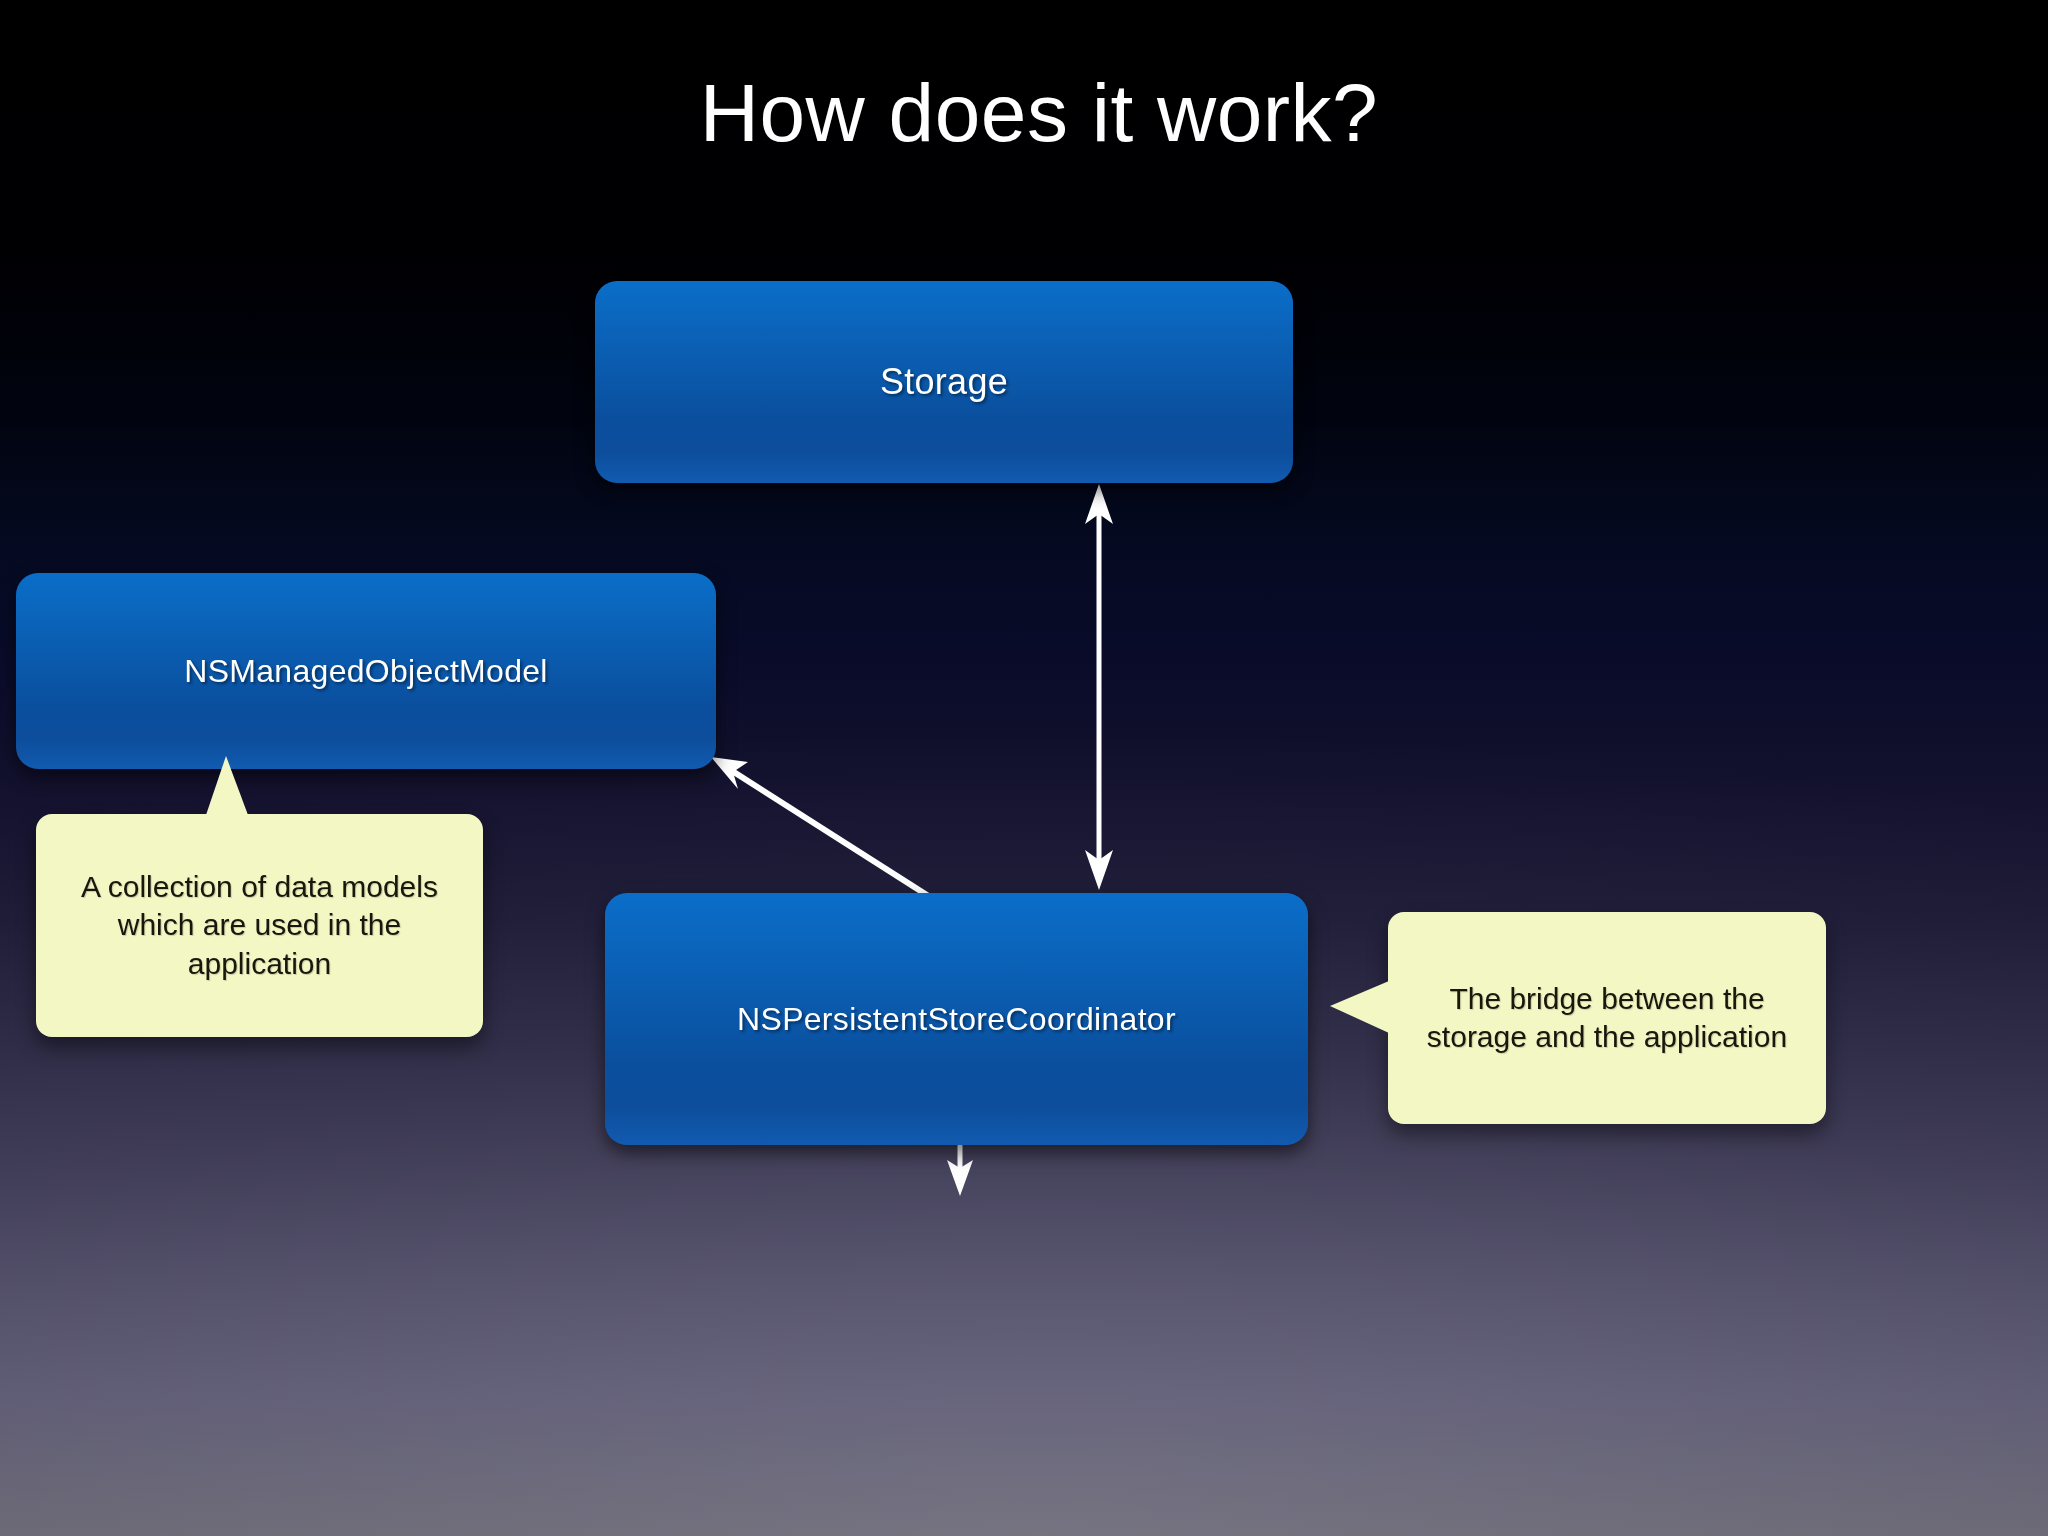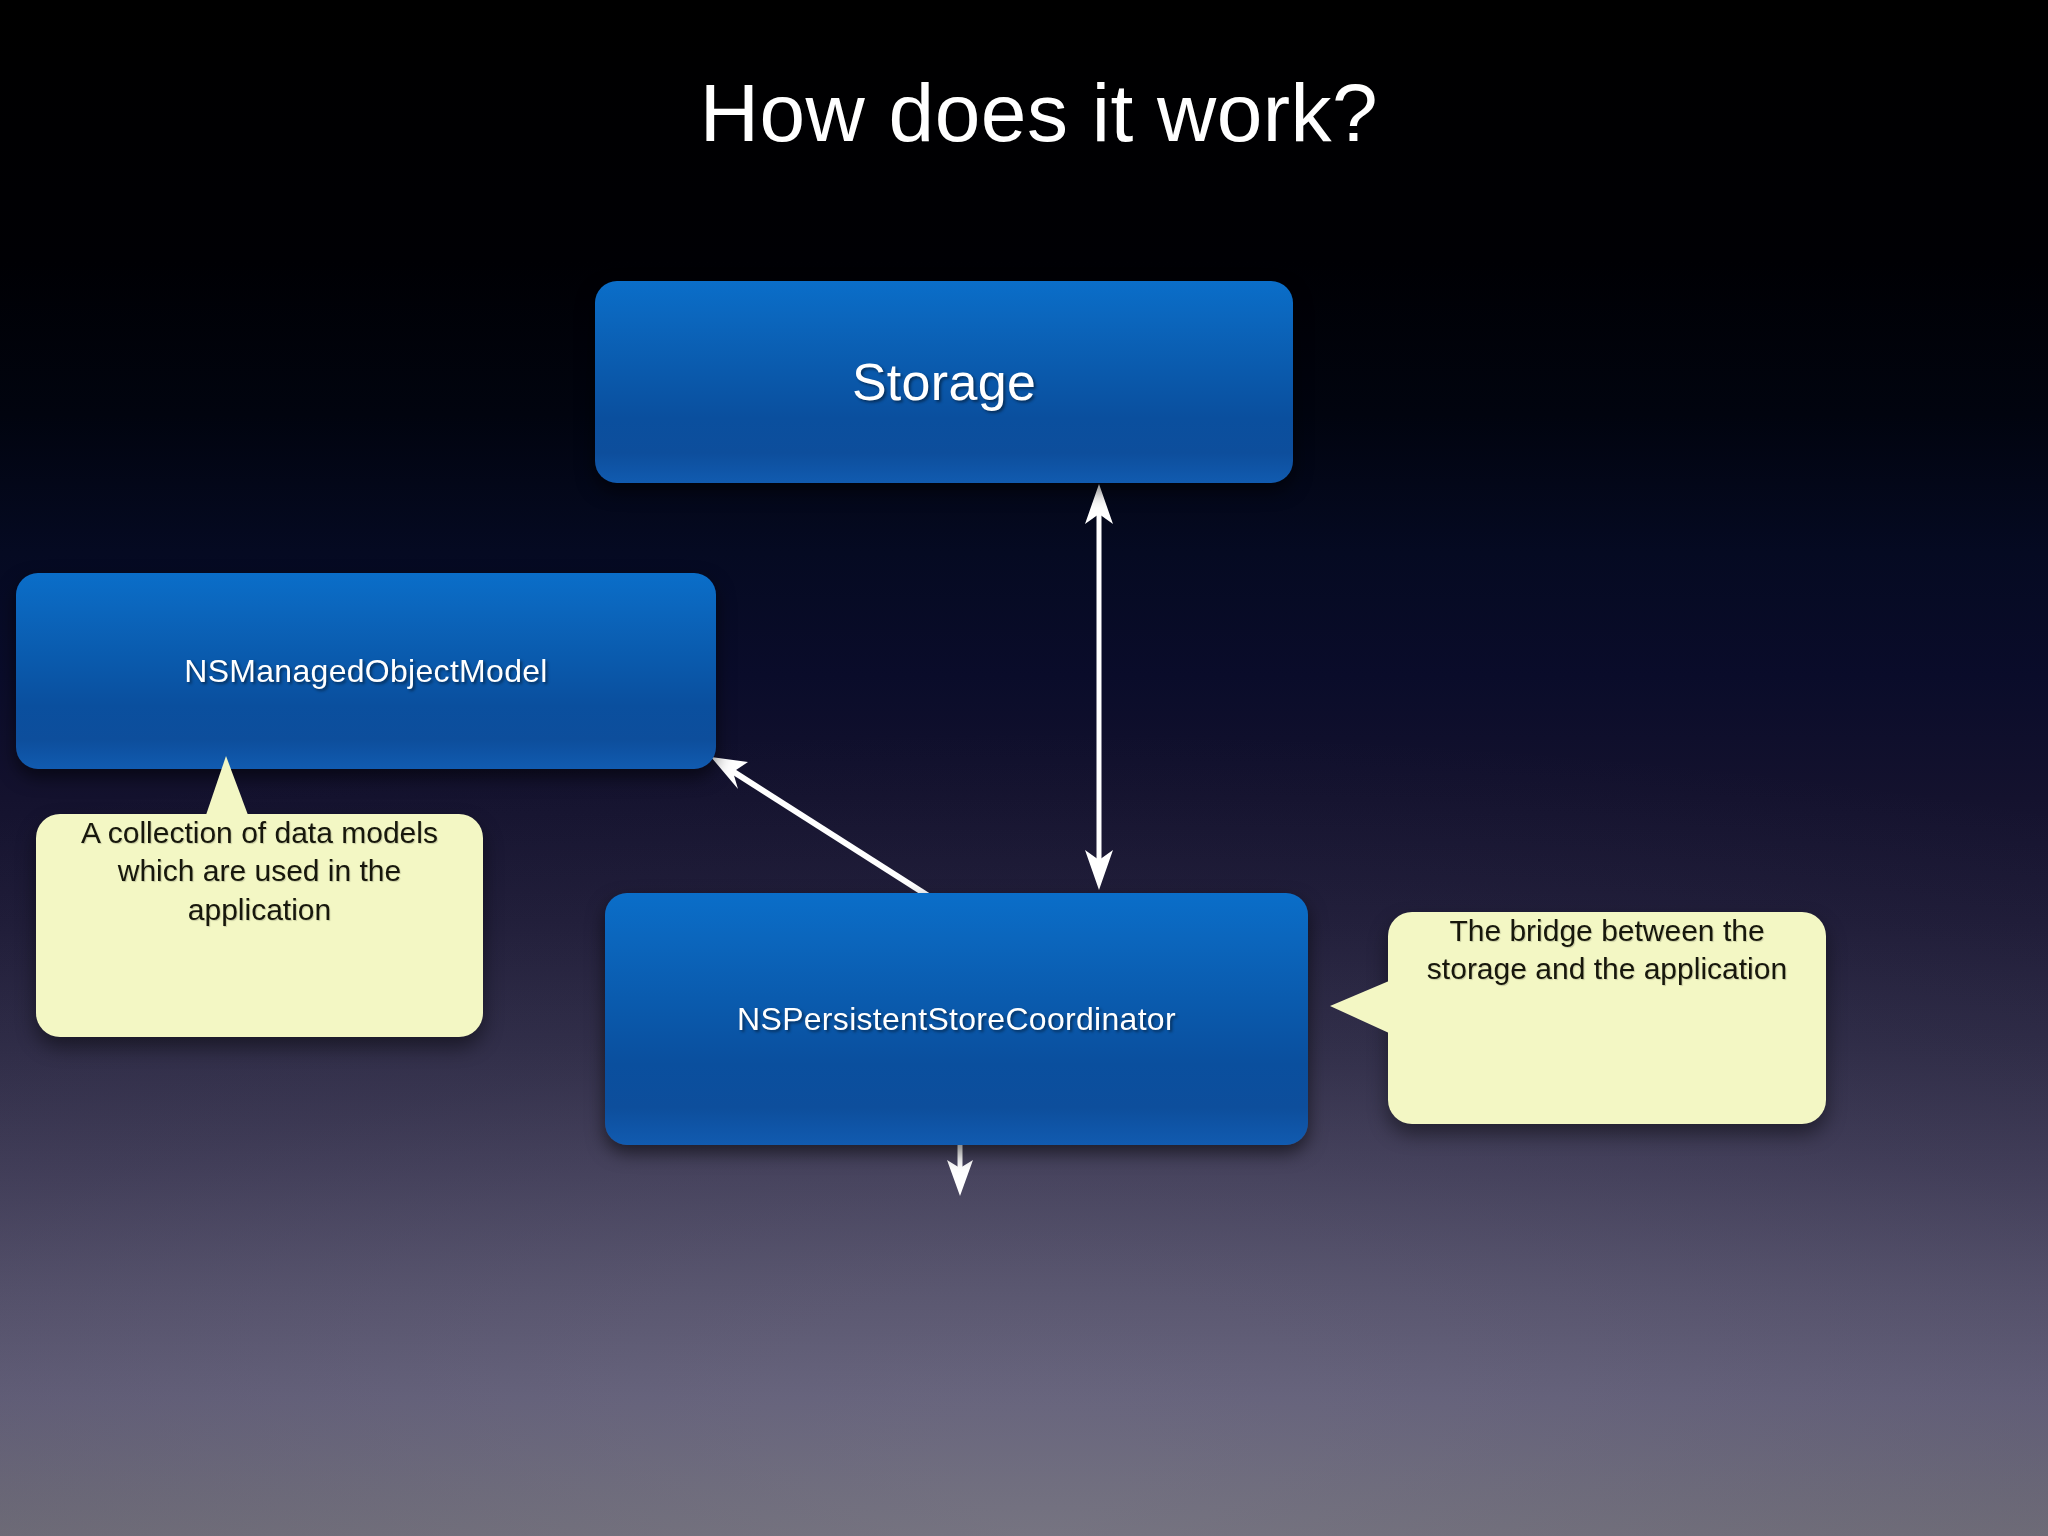--- a/index.html
+++ b/index.html
@@ -73,21 +73,21 @@
     text-shadow: 2px 2px 3px rgba(0,0,0,0.45);
     white-space: nowrap;
   }
 
   #node-storage {
     left: 595px;
     top: 281px;
     width: 698px;
     height: 202px;
   }
-  #node-storage .node-label { font-size: 52px; }
+  #node-storage .node-label { font-size: 36px; }
 
   #node-momodel {
     left: 16px;
     top: 573px;
     width: 700px;
     height: 196px;
   }
 
   #node-psc {
     left: 605px;
@@ -102,24 +102,24 @@
     left: 0; top: 0;
     width: 2048px;
     height: 1536px;
     pointer-events: none;
   }
 
   
   .callout {
     position: absolute;
     background: #f3f7c4;
-    border-radius: 24px;
+    border-radius: 16px;
     box-shadow: 0 10px 20px rgba(0,0,0,0.45);
     display: flex;
-    align-items: flex-start;
+    align-items: center;
     justify-content: center;
     box-sizing: border-box;
   }
   .callout-text {
     color: #17170c;
     font-size: 30px;
     line-height: 1.28;
     text-align: center;
     padding: 0 26px;
     text-shadow: 1px 1px 1px rgba(0,0,0,0.18);

